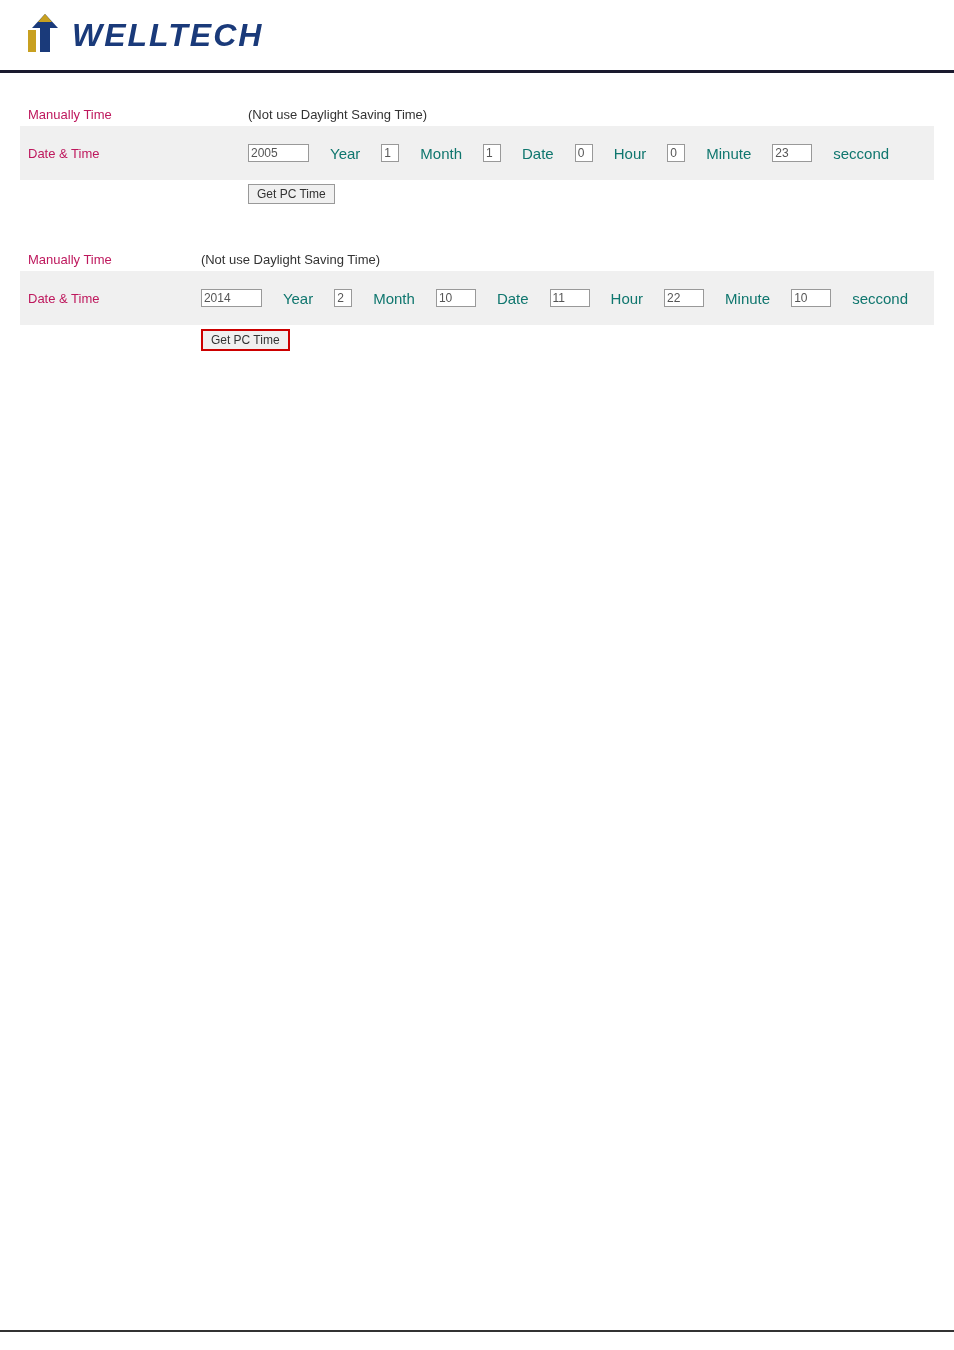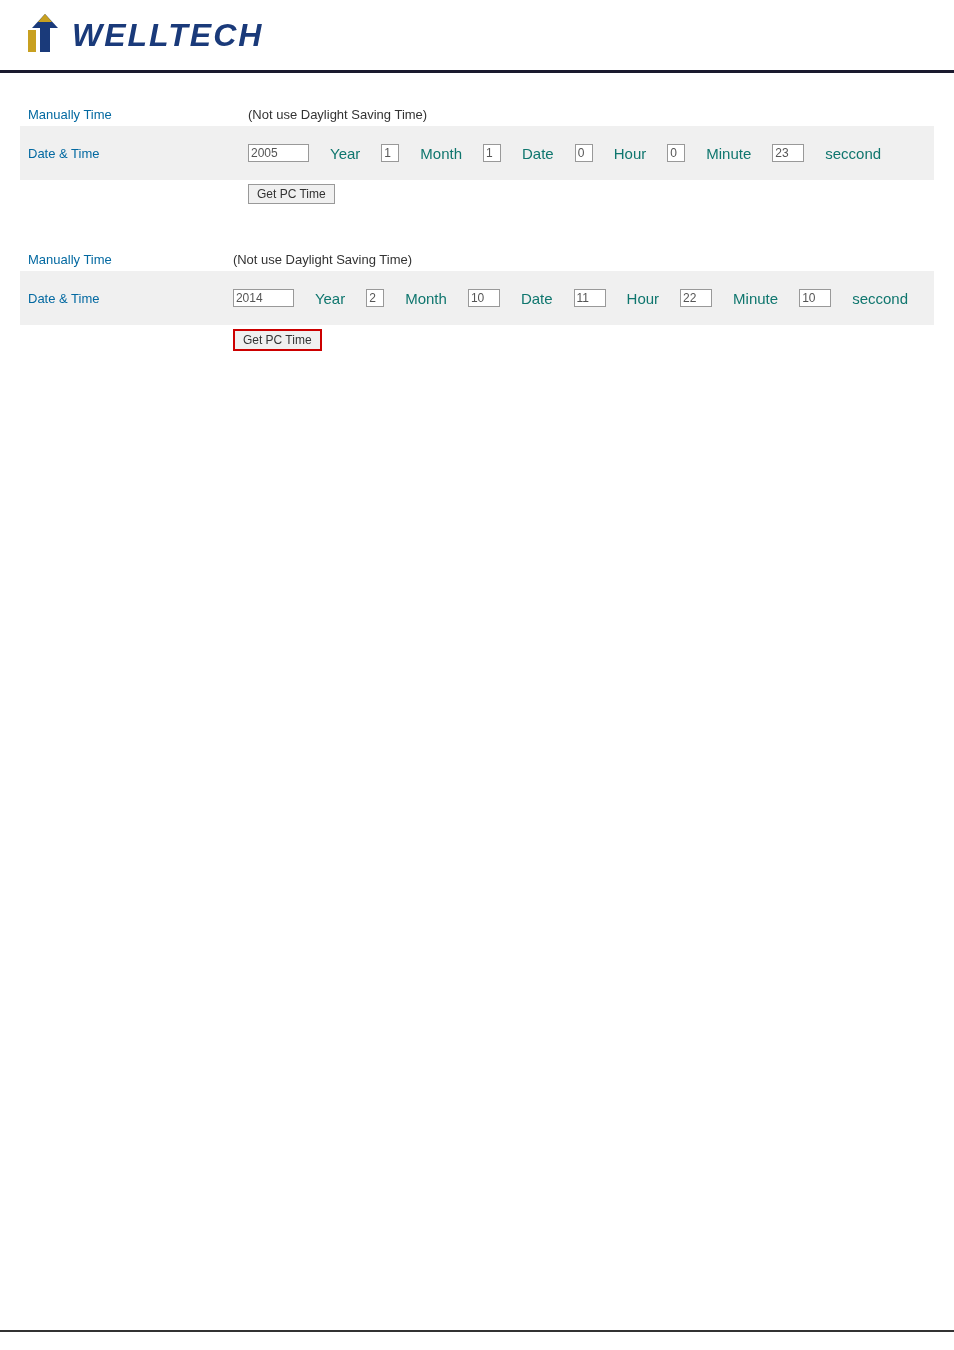--- a/index.html
+++ b/index.html
@@ -54,21 +54,21 @@
       width: 100%;
     }
 
     .section-table td {
       padding: 4px 8px;
       vertical-align: middle;
     }
 
     .label-cell {
       width: 220px;
-      color: #0369a1;
+      color: #be185d;
       font-size: 13px;
       padding-left: 10px;
     }
 
     .content-cell {
       color: #333;
       font-size: 13px;
     }
 
     
@@ -87,21 +87,21 @@
     .time-input {
       border: 1px solid #999;
       background: #fff;
       padding: 1px 2px;
       font-size: 12px;
       color: #555;
     }
 
     .year-input { width: 61px; }
     .small-input { width: 18px; }
-    .medium-input { width: 32px; }
+    .medium-input { width: 40px; }
 
     .time-label {
       font-size: 15px;
       color: #0f766e;
       margin: 0 18px;
     }
 
     
     .get-pc-btn {
       border: 1px solid #999;

